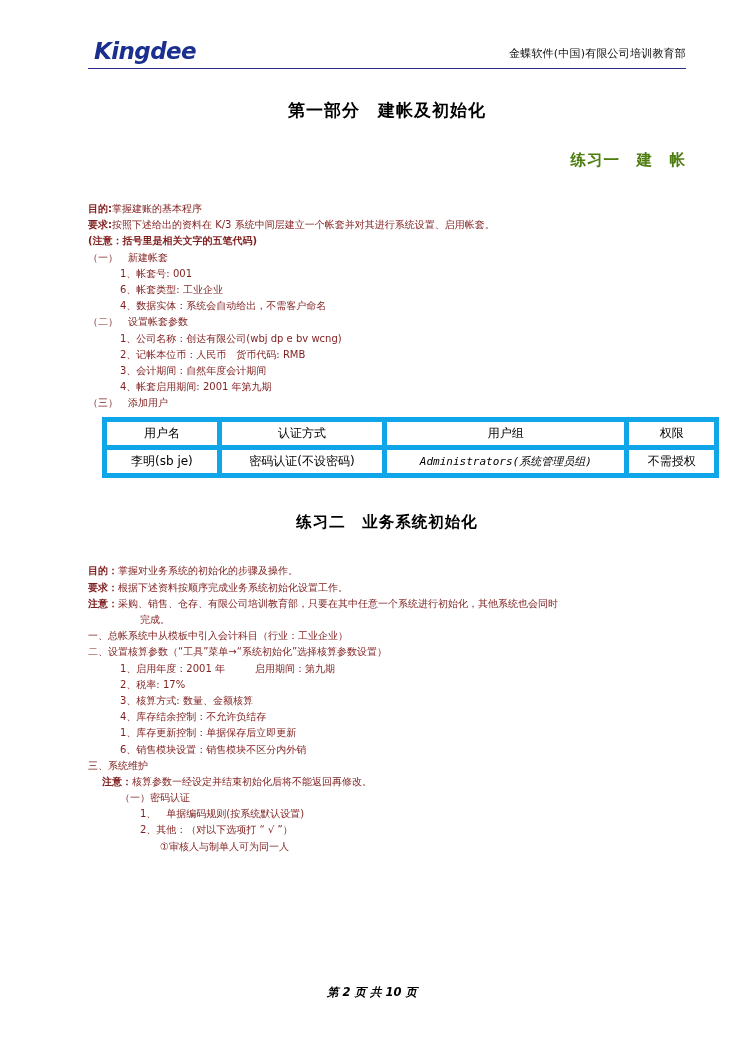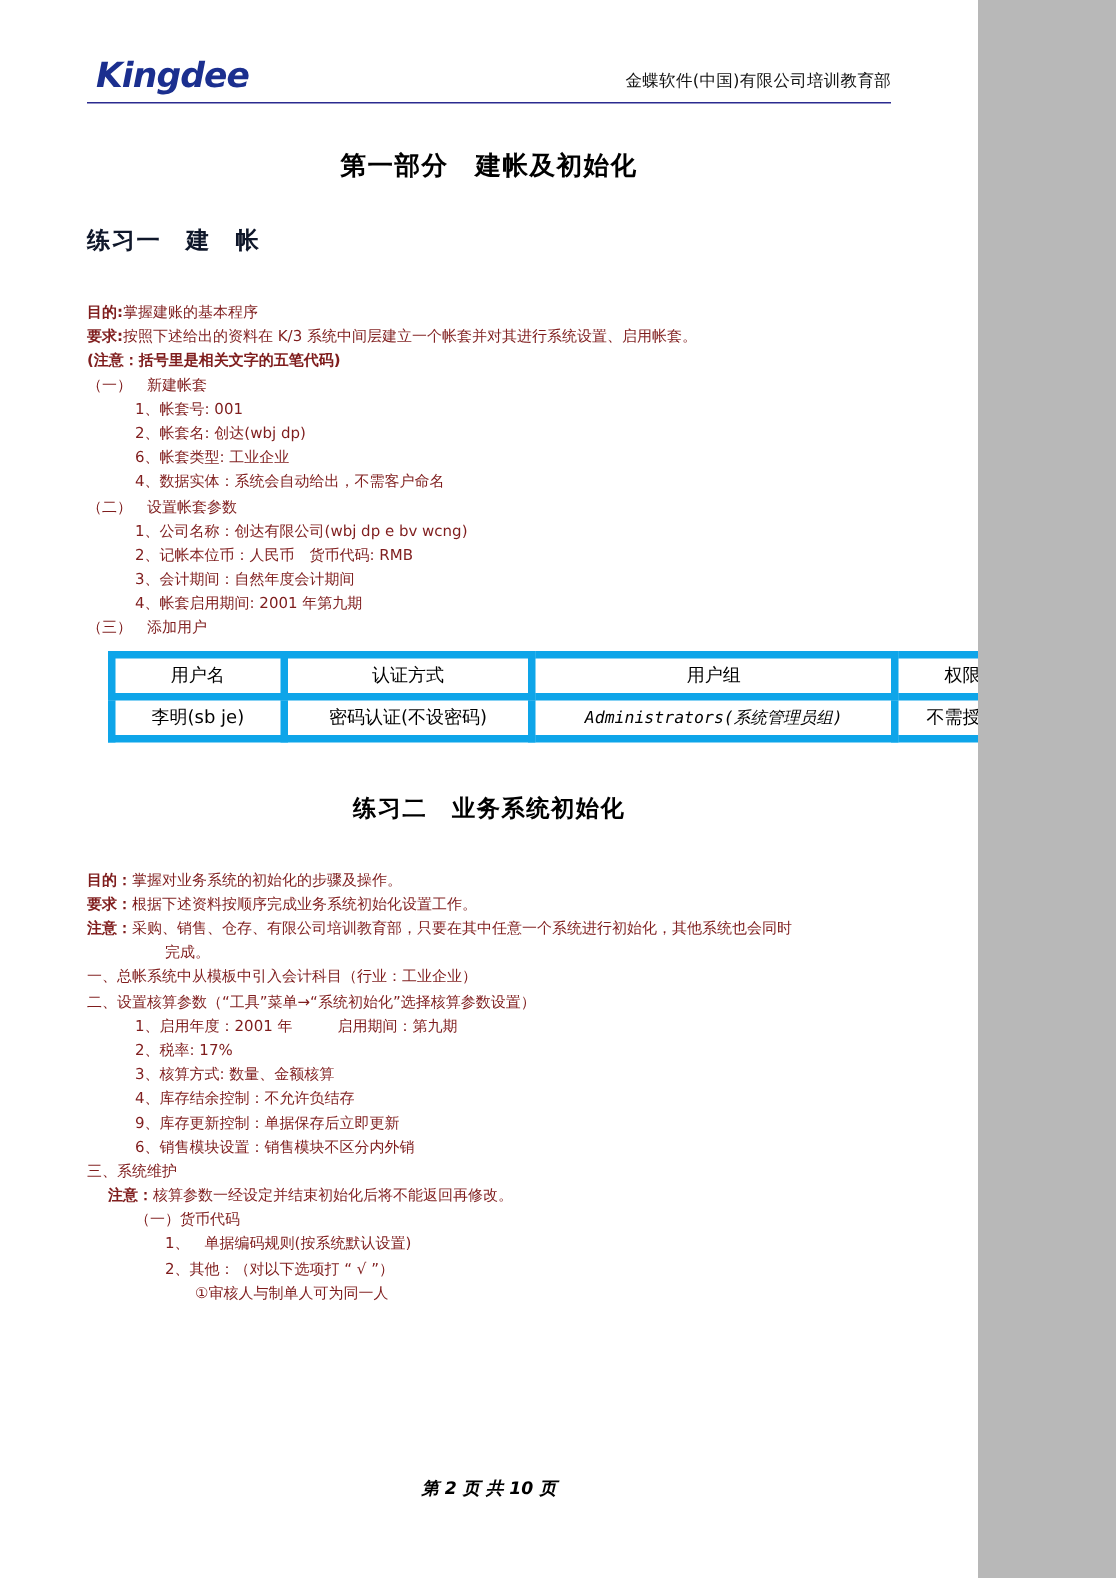--- a/index.html
+++ b/index.html
@@ -4,26 +4,26 @@
 <style>
   html, body {
     margin: 0;
     padding: 0;
     background: #b8b8b8;
   }
   body {
     font-family: "DejaVu Sans", "Liberation Sans", sans-serif;
   }
   .page {
-    width: 652px;
+    width: 744px;
     height: 1052px;
     background: #ffffff;
     position: relative;
     box-sizing: border-box;
-    padding: 40px 58px 0 58px;
+    padding: 40px 58px 0 88px;
     overflow: hidden;
   }
   
   .doc-header {
     display: flex;
     align-items: flex-end;
     justify-content: space-between;
     border-bottom: 1.6px solid #2b2b8f;
     padding-bottom: 5px;
     margin-bottom: 30px;
@@ -47,24 +47,24 @@
   
   .title-main {
     text-align: center;
     font-size: 17px;
     font-weight: bold;
     color: #000;
     margin: 8px 0 0 0;
     letter-spacing: 1px;
   }
   .title-sub {
-    text-align: left;
+    text-align: right;
     font-size: 15.5px;
     font-weight: bold;
-    color: #0f172a;
+    color: #4d7c0f;
     margin: 28px 0 0 0;
     letter-spacing: 1px;
   }
   .title-sub2 {
     text-align: center;
     font-size: 15.5px;
     font-weight: bold;
     color: #000;
     margin: 34px 0 0 0;
     letter-spacing: 1px;
@@ -135,21 +135,20 @@
     <div class="line">
       <span class="b">目的:</span><span>掌握建账的基本程序</span>
     </div>
     <div class="line">
       <span class="b">要求:</span><span>按照下述给出的资料在 K/3 系统中间层建立一个帐套并对其进行系统设置、启用帐套。</span>
     </div>
     <div class="line b">(注意：括号里是相关文字的五笔代码)</div>
 
     <div class="line">（一）　新建帐套</div>
     <div class="line indent2">1、帐套号: 001</div>
-    <div class="line indent2">2、帐套名: 创达(wbj dp)</div>
     <div class="line indent2">6、帐套类型: 工业企业</div>
     <div class="line indent2">4、数据实体：系统会自动给出，不需客户命名</div>
 
     <div class="line">（二）　设置帐套参数</div>
     <div class="line indent2">1、公司名称：创达有限公司(wbj dp e bv wcng)</div>
     <div class="line indent2">2、记帐本位币：人民币　货币代码: RMB</div>
     <div class="line indent2">3、会计期间：自然年度会计期间</div>
     <div class="line indent2">4、帐套启用期间: 2001 年第九期</div>
 
     <div class="line">（三）　添加用户</div>
@@ -185,27 +184,27 @@
       <span class="b">注意：</span><span>采购、销售、仓存、有限公司培训教育部，只要在其中任意一个系统进行初始化，其他系统也会同时</span>
     </div>
     <div class="line indent3">完成。</div>
 
     <div class="line">一、总帐系统中从模板中引入会计科目（行业：工业企业）</div>
     <div class="line">二、设置核算参数（“工具”菜单→“系统初始化”选择核算参数设置）</div>
     <div class="line indent2">1、启用年度：2001 年　　　启用期间：第九期</div>
     <div class="line indent2">2、税率: 17%</div>
     <div class="line indent2">3、核算方式: 数量、金额核算</div>
     <div class="line indent2">4、库存结余控制：不允许负结存</div>
-    <div class="line indent2">9、库存更新控制：单据保存后立即更新</div>
+    <div class="line indent2">1、库存更新控制：单据保存后立即更新</div>
     <div class="line indent2">6、销售模块设置：销售模块不区分内外销</div>
     <div class="line">三、系统维护</div>
     <div class="line indent1">
       <span class="b">注意：</span><span>核算参数一经设定并结束初始化后将不能返回再修改。</span>
     </div>
-    <div class="line indent2">（一）货币代码</div>
+    <div class="line indent2">（一）密码认证</div>
     <div class="line indent3">1、　单据编码规则(按系统默认设置)</div>
     <div class="line indent3">2、其他：（对以下选项打 “ √ ”）</div>
     <div class="line indent4">①审核人与制单人可为同一人</div>
   </div>
 
   <div class="doc-footer">第 2 页 共 10 页</div>
 
 </div>
 
 </body></html>

